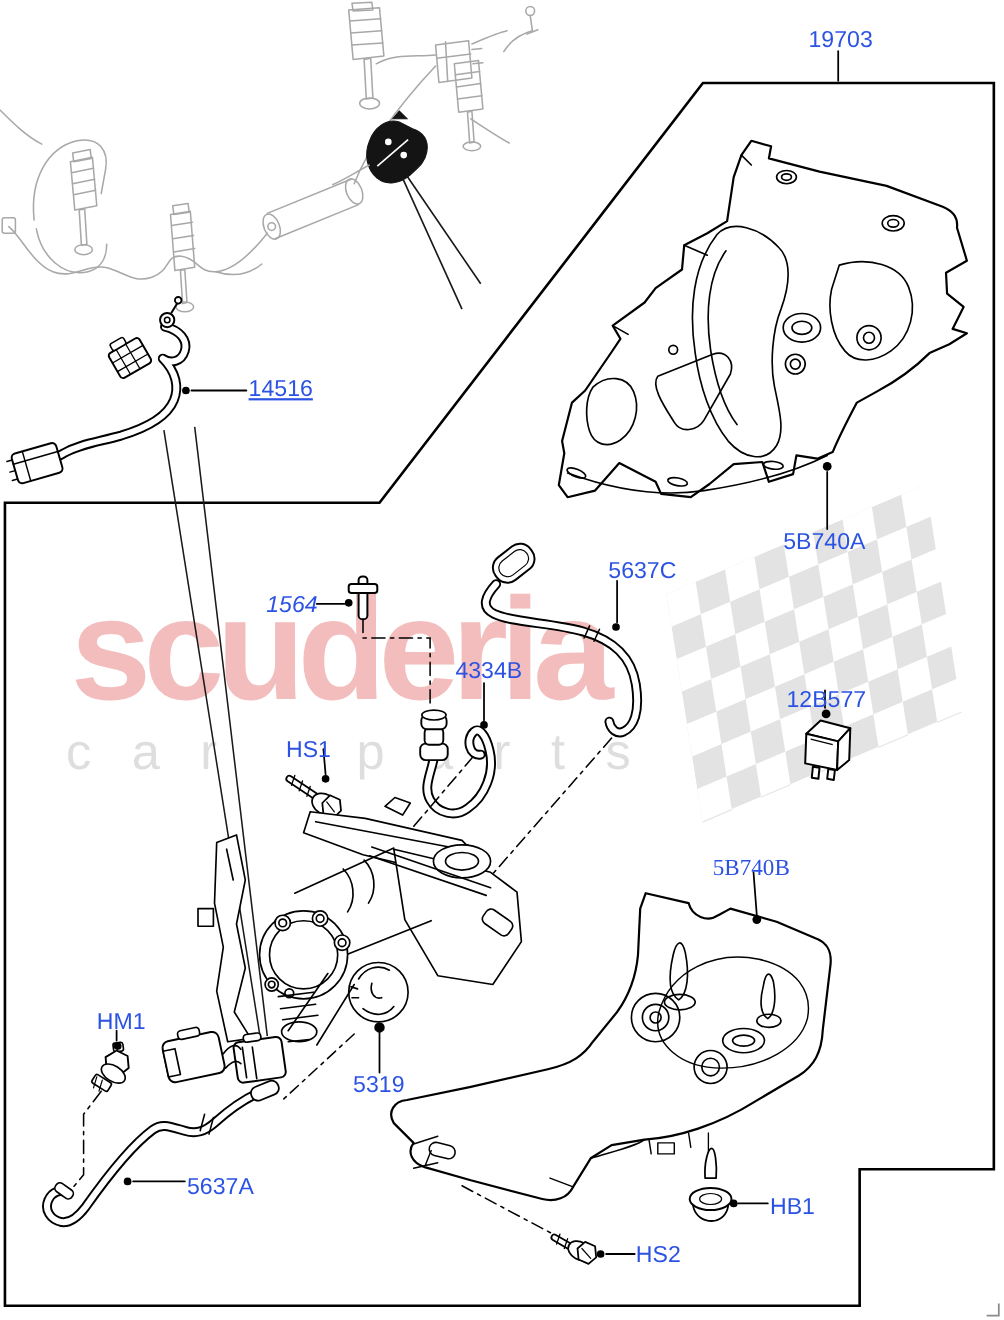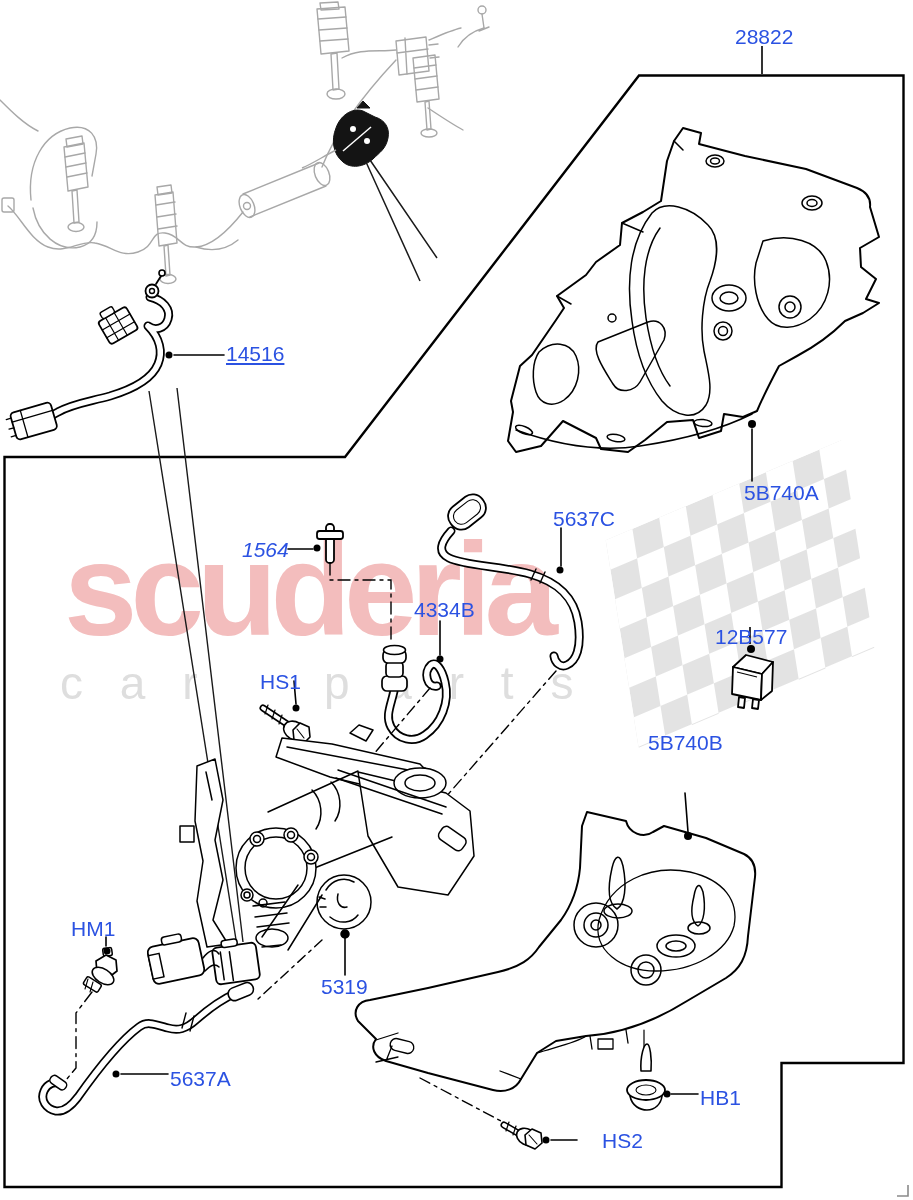--- a/index.html
+++ b/index.html
@@ -331,28 +331,28 @@
       <path d="M504,1125 L523,1136" stroke="#fff" stroke-width="3.8" fill="none"></path>
       <path d="M509,1122 L506,1131 M516,1126 L513,1135" stroke="#000" stroke-width="1.2" fill="none"></path>
       <ellipse cx="527" cy="1137" rx="11" ry="8" transform="rotate(28 527 1137)" fill="#fff" stroke="#000" stroke-width="1.6"></ellipse>
       <path d="M532,1129 L541,1133 L542,1143 L535,1149 L526,1145 L525,1135 Z" fill="#fff" stroke="#000" stroke-width="1.6" stroke-linejoin="round"></path>
       <path d="M529,1135 L537,1144" stroke="#000" stroke-width="1.1" fill="none"></path>
       <circle cx="546" cy="1140" r="3.5" fill="#000"></circle>
       <path d="M551,1140 H577" stroke="#000" stroke-width="1.6" fill="none"></path>
     </g>
   </svg>
 
-  <div class="part-label" style="left:735px;top:26px;">28822</div>
+  <div class="part-label" style="left:735px;top:26px;">19703</div>
   <div class="part-label" style="left:226px;top:343px;text-decoration:underline;">14516</div>
-  <div class="part-label" style="left:744px;top:482px;">5B740A</div>
+  <div class="part-label" style="left:712px;top:482px;">5B740A</div>
   <div class="part-label" style="left:242px;top:539px;font-style:italic;">1564</div>
   <div class="part-label" style="left:533px;top:508px;margin-left:20px;">5637C</div>
   <div class="part-label" style="left:414px;top:599px;">4334B</div>
   <div class="part-label" style="left:715px;top:606px;margin-top:20px;">12B577</div>
   <div class="part-label" style="left:260px;top:659px;margin-top:12px;">HS1</div>
-  <div class="part-label" style="left:648px;top:732px;">5B740B</div>
-  <div class="part-label" style="left:71px;top:918px;text-align:right;">HM1</div>
+  <div class="part-label" style="left:648px;top:778px;font-family:Liberation Serif, serif;">5B740B</div>
+  <div class="part-label" style="left:88px;top:918px;text-align:right;">HM1</div>
   <div class="part-label" style="left:321px;top:976px;">5319</div>
   <div class="part-label" style="left:170px;top:1068px;text-align:right;">5637A</div>
   <div class="part-label" style="left:700px;top:1087px;">HB1</div>
-  <div class="part-label" style="left:578px;top:1130px;margin-left:24px;">HS2</div>
+  <div class="part-label" style="left:578px;top:1130px;">HS2</div>
 
 </div>
 
 </body></html>

